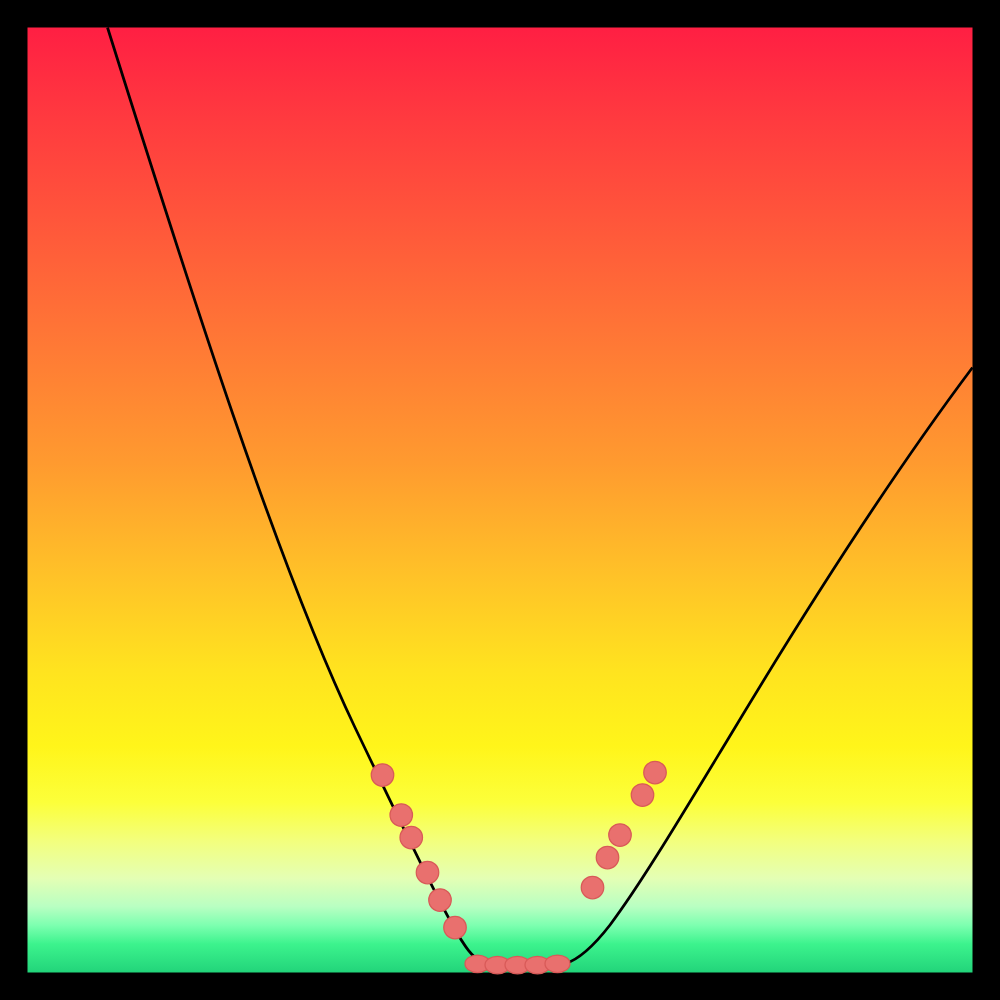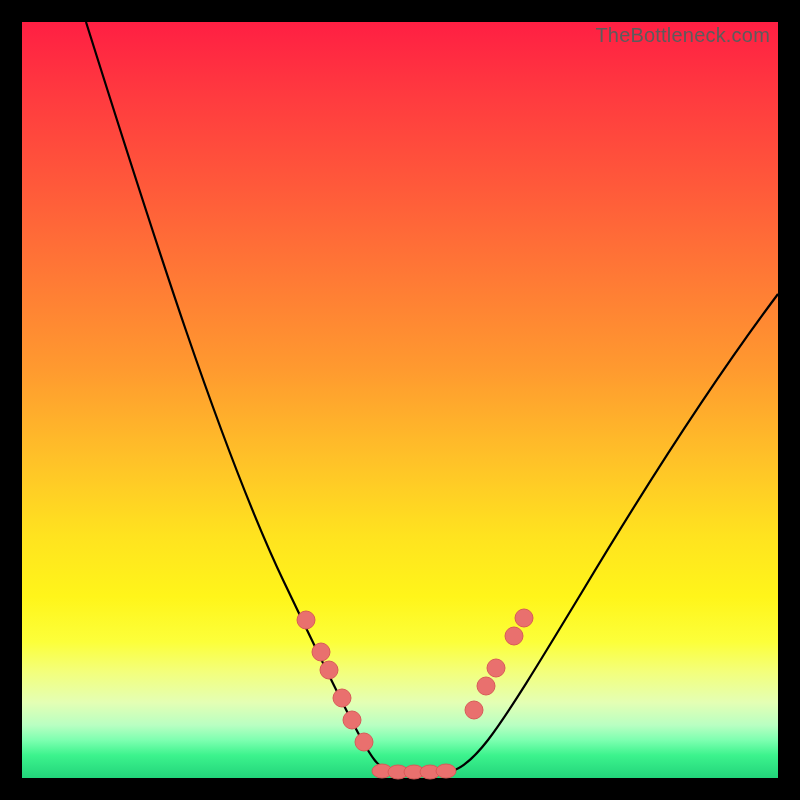--- a/index.html
+++ b/index.html
@@ -75,21 +75,20 @@
     stroke: #d85a58;
     stroke-width: 1;
   }
 </style>
 </head>
 <body>
 
 <div class="frame">
   <div class="plot-area">
 
-    <div class="watermark">TheBottleneck.com</div>
 
     <svg class="curves" viewBox="0 0 756 756" preserveAspectRatio="none">
 
       <path class="curve" d="M 64 0 C 130 210, 200 430, 262 560 C 298 635, 322 686, 340 718 C 350 736, 356 744, 364 748 L 380 750"></path>
 
       <path class="curve" d="M 756 272 C 690 360, 620 470, 560 570 C 520 636, 490 686, 466 718 C 452 736, 440 746, 430 749 L 416 750"></path>
 
       <path class="curve" d="M 364 748 C 376 751, 420 751, 432 748"></path>
 
       <circle class="dot" r="9" cx="284" cy="598"></circle>

